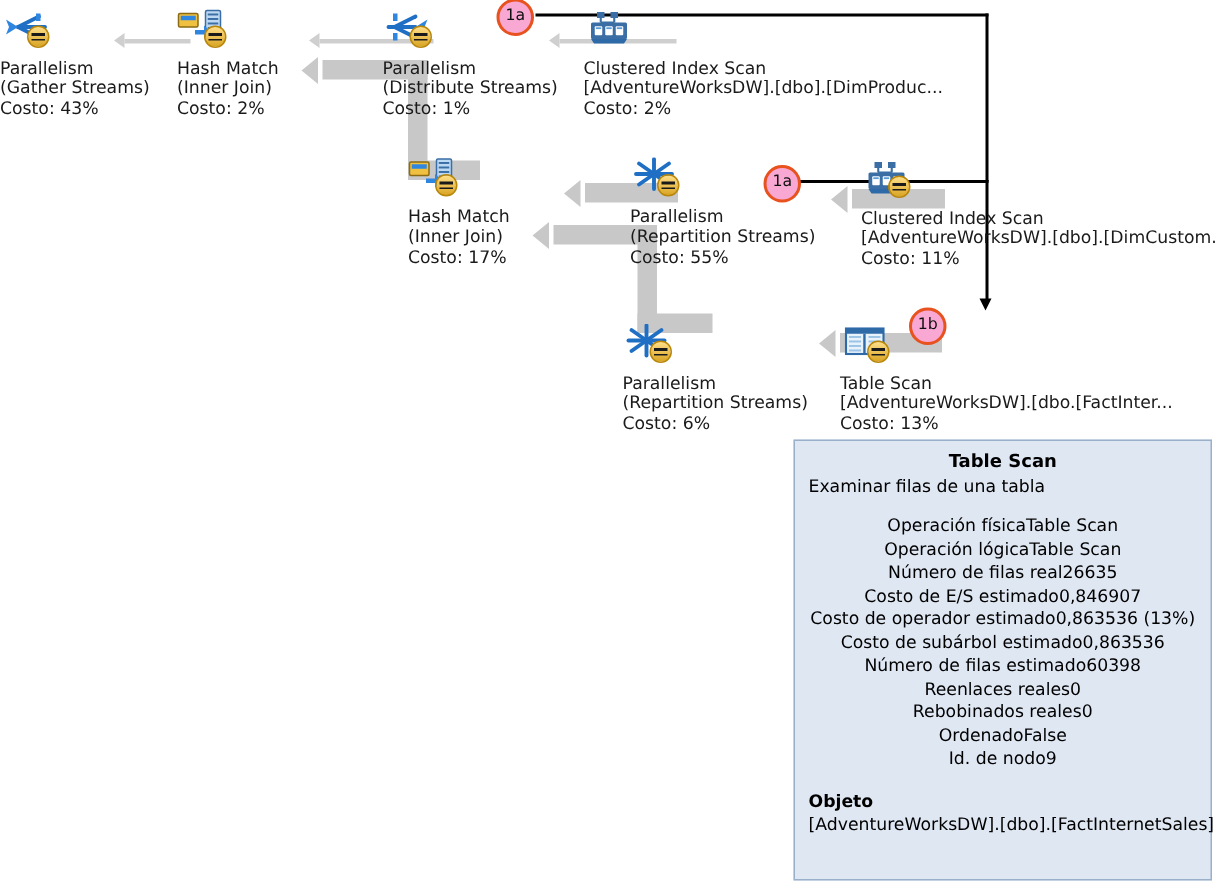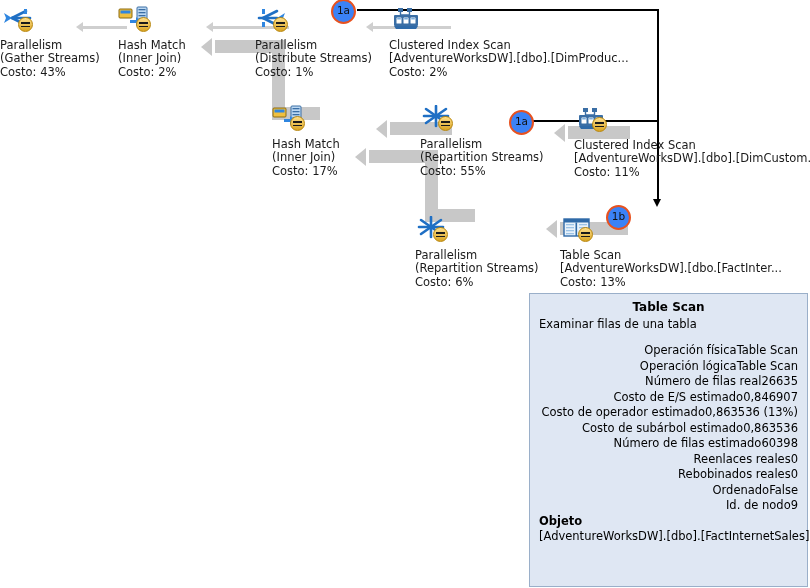--- a/index.html
+++ b/index.html
@@ -22,34 +22,34 @@
          border-width:9px 11px 9px 0;border-color:transparent #c8c8c8 transparent transparent;}
   .ghead.thin{border-width:5px 7px 5px 0;border-color:transparent #cfcfcf transparent transparent;}
 
   
   .bline{position:absolute;background:#000;}
   .bhead{position:absolute;width:0;height:0;border-style:solid;
          border-width:8px 4.5px 0 4.5px;border-color:#000 transparent transparent transparent;}
 
   
   .badge{position:absolute;width:21px;height:21px;border-radius:50%;
-         border:2px solid #E8521F;background:#3b82f6;color:#111;
+         border:2px solid #E8521F;background:#f9a8d4;color:#111;
          font-size:10.5px;line-height:19px;text-align:center;
          font-family:"DejaVu Sans","Liberation Sans",sans-serif;}
 
   
   #tip{position:absolute;left:529px;top:293px;width:279px;height:294px;
        background:#dfe7f3;border:1px solid #9aafc9;box-sizing:border-box;
        padding:5px 9px 0 9px;font-size:11.5px;color:#000;}
   #tip .t-title{text-align:center;font-weight:bold;font-size:12px;margin:1px 0 3px 0;}
   #tip .t-sub{margin:0 0 12px 0;}
-  #tip .row{display:flex;justify-content:flex-end;line-height:15.5px;}
+  #tip .row{display:flex;justify-content:center;line-height:15.5px;}
   #tip .row .k{white-space:nowrap;}
   #tip .row .v{white-space:nowrap;text-align:right;}
-  #tip .t-objhdr{font-weight:bold;}
+  #tip .t-objhdr{font-weight:bold;margin-top:13px;}
   #tip .t-obj{margin-top:1px;white-space:nowrap;}
 
   
   .ico{display:inline-block;position:relative;}
   .par{width:34px;height:26px;}
   .hash{width:34px;height:26px;}
   .cis{width:34px;height:26px;}
   .tbl{width:34px;height:26px;}
   .eqbadge{position:absolute;right:1px;bottom:0px;width:13px;height:13px;border-radius:50%;
            background:linear-gradient(#ffdf8a,#d9a423);border:1px solid #b8860b;}

